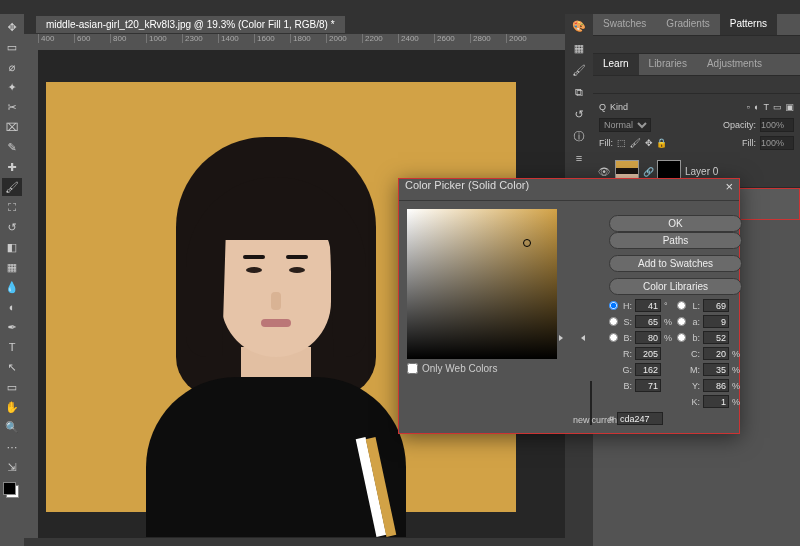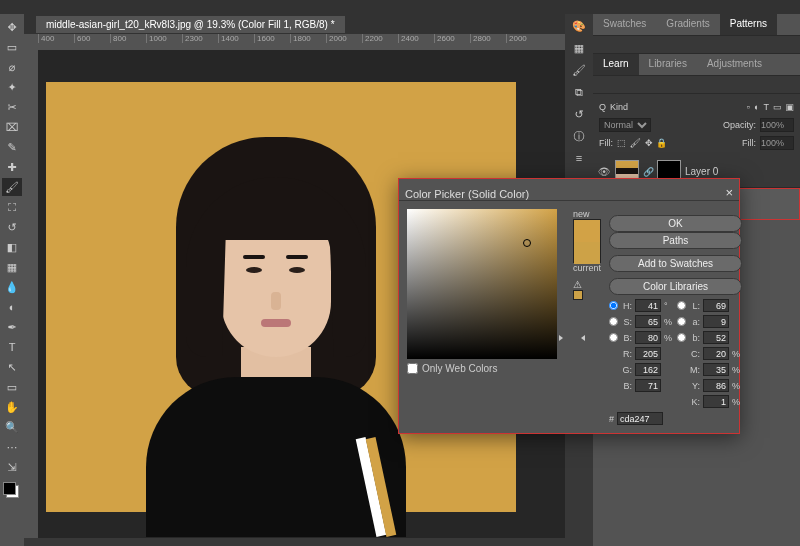--- a/index.html
+++ b/index.html
@@ -45,34 +45,34 @@
 .layer.sel { background:#5a5a5a; outline:1px solid #c33; outline-offset:-1px; }
 .eye-ic { width:14px; text-align:center; color:#ccc; }
 .thumb { width:24px; height:24px; border:1px solid #999; background:#222; }
 .thumb.fill { background:#d2a246; }
 .thumb.mask { background:#fff; }
 .thumb.face-t { background:linear-gradient(#d2a246 30%,#1a1412 30%,#1a1412 60%,#e6c4a8 60%); }
 .layer-name { font-size:10px; color:#ddd; }
 .link-ic { width:10px; color:#aaa; font-size:9px; }
 
 .dialog { position:absolute; left:398px; top:178px; width:342px; height:256px; background:#535353; border:1px solid #c33; box-shadow:0 4px 20px rgba(0,0,0,.5); z-index:10; }
-.dlg-title { height:22px; background:#535353; border-bottom:1px solid #383838; display:flex; align-items:flex-end; justify-content:space-between; padding:0 6px; font-size:11px; color:#ddd; }
+.dlg-title { height:22px; background:#535353; border-bottom:1px solid #383838; display:flex; align-items:flex-start; justify-content:space-between; padding:0 6px; font-size:11px; color:#ddd; }
 .dlg-close { cursor:pointer; font-size:13px; }
 .dlg-body { display:flex; padding:8px; gap:8px; height:232px; }
 .picker-main { width:150px; position:relative; }
 .picker-square { width:150px; height:150px; position:relative; background:linear-gradient(to top,#000,transparent),linear-gradient(to right,#fff,#d2a246); cursor:crosshair; }
 .picker-ring { position:absolute; width:8px; height:8px; border:1px solid #000; border-radius:50%; left:116px; top:30px; }
 .web-only { margin-top:4px; display:flex; align-items:flex-end; gap:4px; font-size:10px; color:#ccc; }
 .web-only input { width:11px; height:11px; }
 .hue-strip { width:14px; height:150px; background:linear-gradient(to bottom,#f0f,#00f,#0ff,#0f0,#ff0,#f00,#f0f); position:relative; cursor:pointer; }
 .hue-ptr { position:absolute; left:-3px; width:20px; height:4px; border-top:3px solid transparent; border-bottom:3px solid transparent; top:123px; }
 .hue-ptr::before,.hue-ptr::after { content:""; position:absolute; width:0; height:0; border-top:3px solid transparent; border-bottom:3px solid transparent; }
 .hue-ptr::before { left:-3px; border-left:4px solid #ccc; }
 .hue-ptr::after { right:-3px; border-right:4px solid #ccc; }
-.swatch-col { width:28px; display:flex; flex-direction:column; align-items:flex-start; font-size:9px; color:#ccc; gap:0; }
+.swatch-col { width:28px; display:flex; flex-direction:row; align-items:flex-end; font-size:9px; color:#ccc; gap:0; }
 .swatch-box { width:28px; height:44px; border:1px solid #222; }
 .sw-new { height:22px; background:#d2a246; }
 .sw-cur { height:22px; background:#cda247; }
 .warn-ic { margin-top:6px; font-size:10px; }
 .right-btns { flex:1; display:flex; flex-direction:column; font-size:10px;margin-top:6px; }
 .btn { background:#6a6a6a; border:1px solid #383838; border-radius:10px; color:#eee; height:18px; display:flex; align-items:center; justify-content:center; cursor:pointer; }
 .num-grid { margin-top:4px; display:grid; grid-template-columns:10px 10px 26px 10px 10px 10px 26px 10px; gap:3px 3px; align-items:center; font-size:9px; color:#ccc; }
 .num-grid input[type=radio] { width:9px; height:9px; }
 .num-grid .lab { text-align:right; }
 .num-grid .val { background:#3a3a3a; border:1px solid #222; color:#eee; width:26px; height:13px; font-size:9px; text-align:right; padding-right:2px; }

